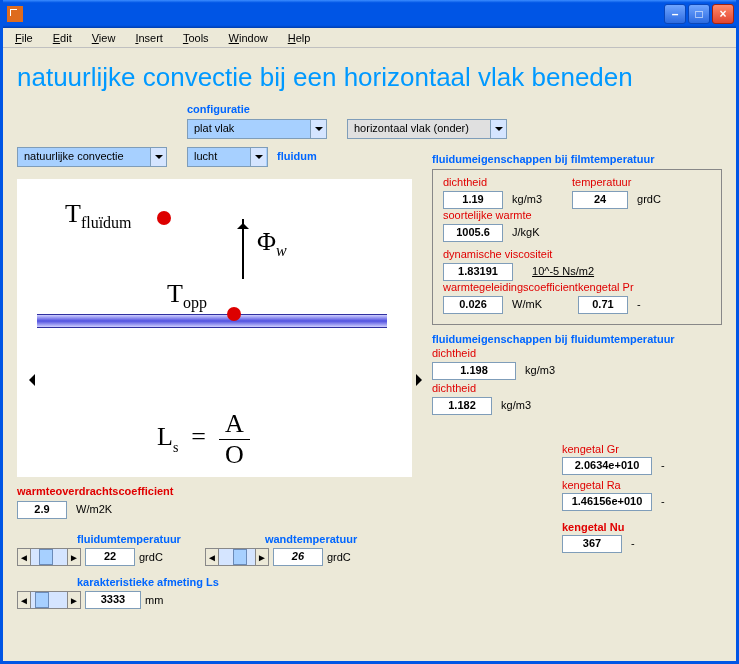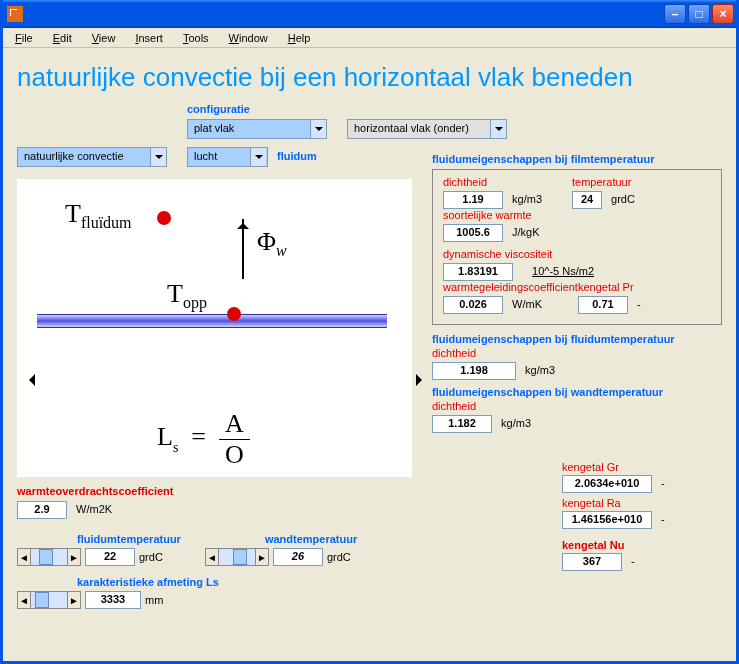--- a/index.html
+++ b/index.html
@@ -303,21 +303,21 @@
             <div>
               <div class="lbl-red">dichtheid</div>
               <div style="margin-top:3px;">
                 <span class="textfield" style="width:60px;">1.19</span>
                 <span class="lbl-black" style="margin-left:6px;">kg/m3</span>
               </div>
             </div>
             <div>
               <div class="lbl-red">temperatuur</div>
               <div style="margin-top:3px;">
-                <span class="textfield" style="width:30px;">24</span>
+                <span class="textfield" style="width:56px;">24</span>
                 <span class="lbl-black" style="margin-left:6px;">grdC</span>
               </div>
             </div>
           </div>
           <div style="">
             <div class="lbl-red">soortelijke warmte</div>
             <div style="margin-top:3px;">
               <span class="textfield" style="width:60px;">1005.6</span>
               <span class="lbl-black" style="margin-left:6px;">J/kgK</span>
             </div>
@@ -349,21 +349,20 @@
 
         <div class="lbl-blue" style="margin-top:8px;">fluidumeigenschappen bij fluidumtemperatuur</div>
         <div style="margin-top:2px;">
           <div class="lbl-red">dichtheid</div>
           <div style="margin-top:3px;">
             <span class="textfield" style="width:84px;">1.198</span>
             <span class="lbl-black" style="margin-left:6px;">kg/m3</span>
           </div>
         </div>
 
-        <div class="lbl-blue" style="margin-top:6px;">fluidumeigenschappen bij wandtemperatuur</div>
         <div style="margin-top:2px;">
           <div class="lbl-red">dichtheid</div>
           <div style="margin-top:3px;">
             <span class="textfield" style="width:60px;">1.182</span>
             <span class="lbl-black" style="margin-left:6px;">kg/m3</span>
           </div>
         </div>
 
         <div style="margin-top:28px;margin-left:130px;">
           <div class="lbl-red">kengetal Gr</div>

